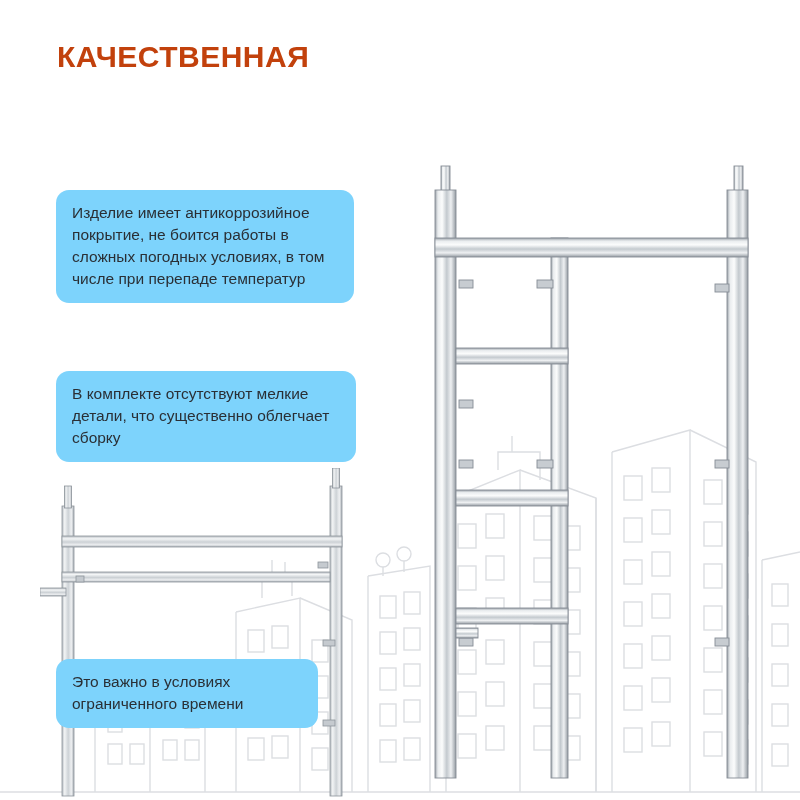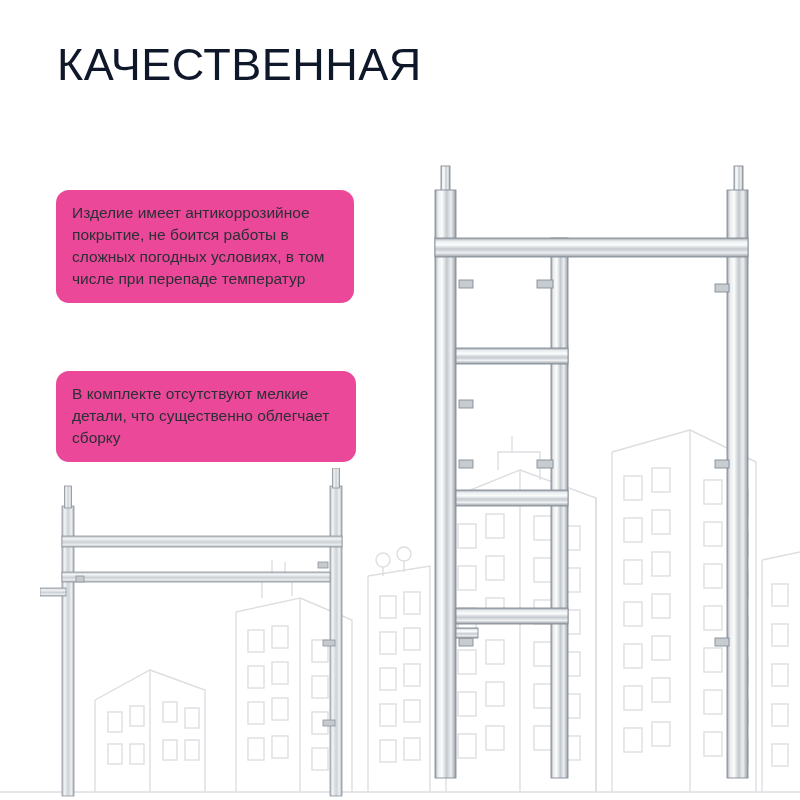--- a/index.html
+++ b/index.html
@@ -29,33 +29,33 @@
     width: 800px;
     height: 800px;
     z-index: 0;
   }
 
   
   #headline {
     position: absolute;
     left: 57px;
     top: 42px;
-    font-size: 45px;
-    font-weight: normal;
+    font-size: 30px;
+    font-weight: bold;
     letter-spacing: 0.5px;
-    color: #0f172a;
+    color: #c2410c;
     z-index: 5;
     line-height: 1;
     white-space: nowrap;
   }
 
   
   .bubble {
     position: absolute;
-    background: #ec4899;
+    background: #7dd3fc;
     border-radius: 13px;
     color: #2a2f35;
     font-size: 15.5px;
     line-height: 1.42;
     padding: 12px 16px 13px 16px;
     z-index: 6;
     box-sizing: border-box;
   }
   #bubble-1 { left: 56px;  top: 190px; width: 298px; }
   #bubble-2 { left: 56px;  top: 371px; width: 300px; }
@@ -296,14 +296,15 @@
       <rect x="31" y="468" width="22" height="10" fill="url(#galvH)"></rect>
     </g>
   </svg>
 
   <div id="headline">КАЧЕСТВЕННАЯ</div>
 
   <div class="bubble" id="bubble-1">Изделие имеет антикорро­зийное покрытие, не боится работы в сложных погодных условиях, в том числе при перепаде температур</div>
 
   <div class="bubble" id="bubble-2">В комплекте отсутствуют мелкие детали, что существенно облегчает сборку</div>
 
+  <div class="bubble" id="bubble-3">Это важно в условиях ограниченного времени</div>
 
 </div>
 
 </body></html>

